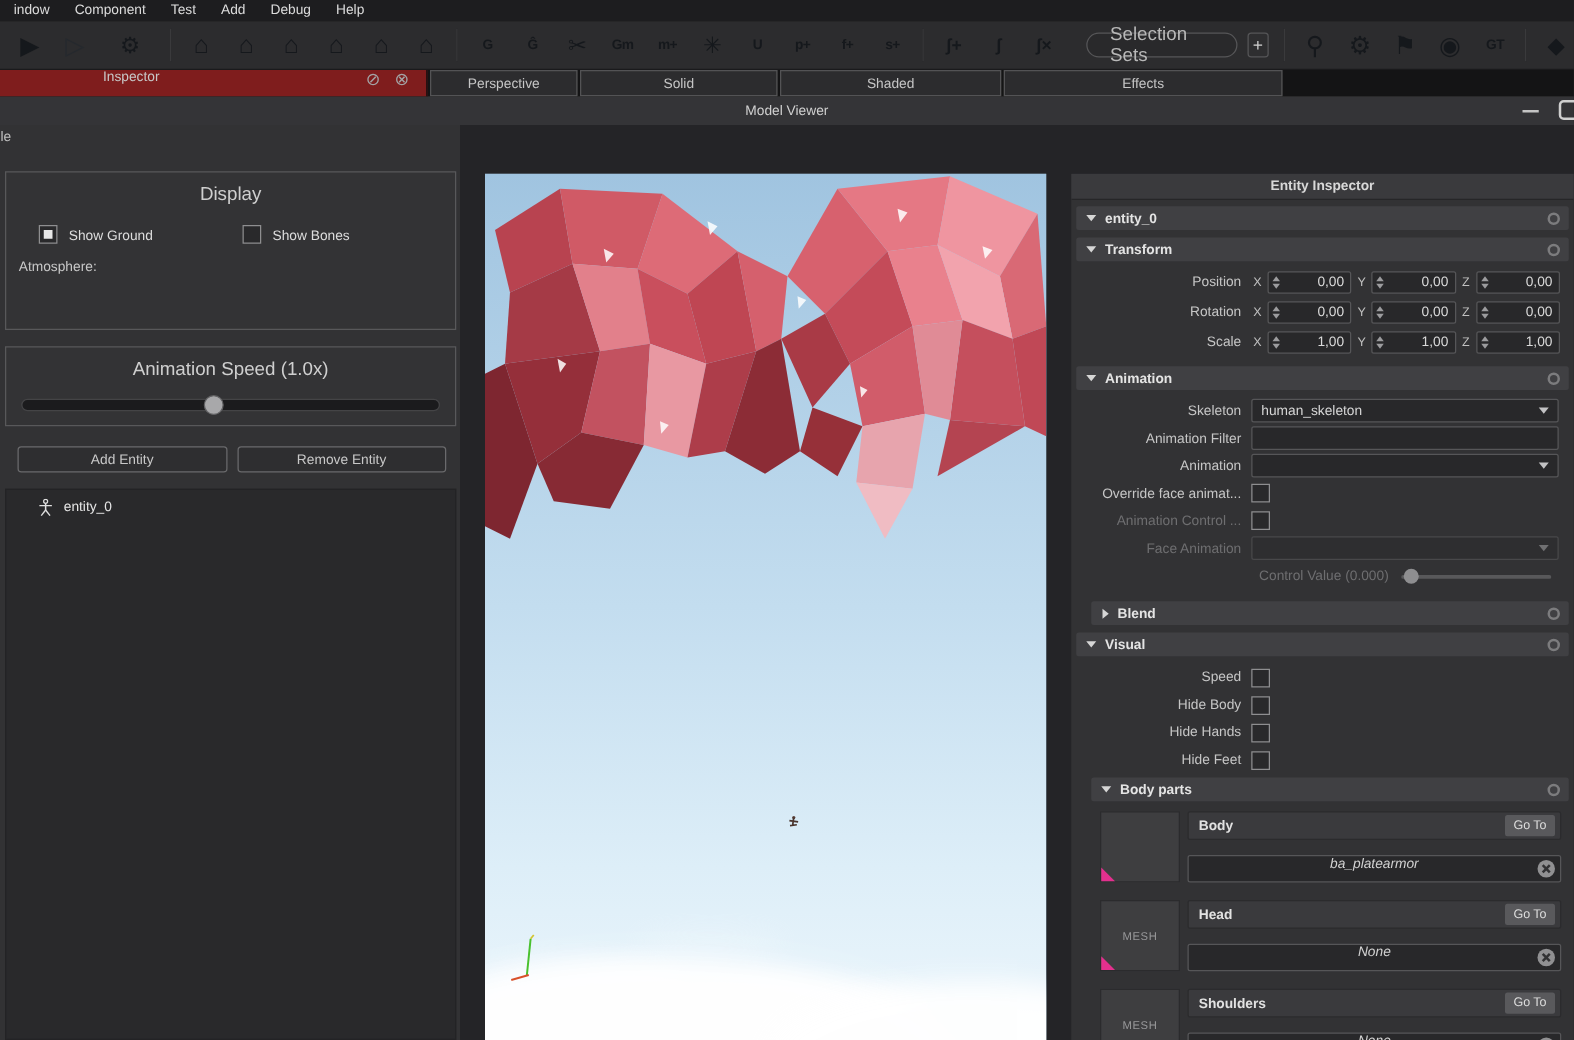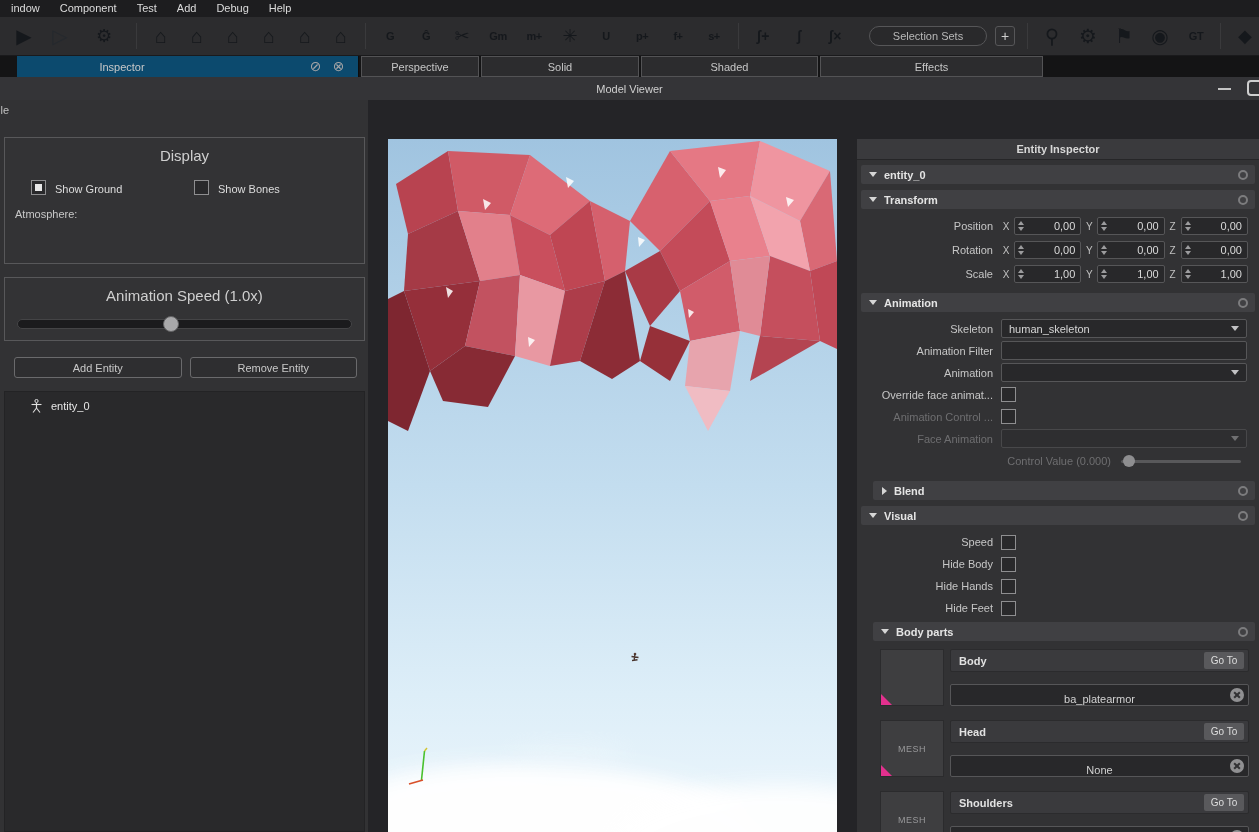--- a/index.html
+++ b/index.html
@@ -17,27 +17,27 @@
     background:#2c2c2e; border-bottom:1px solid #1a1a1c; display:flex; align-items:center; z-index:9; }
   .tgroup { display:flex; align-items:center; }
   .tsep { width:1px; height:26px; background:#1e1e20; border-right:1px solid #3a3a3c; margin:0 6px; }
   .ticon { min-width:24px; height:26px; display:flex; align-items:center; justify-content:center;
     font-size:18px; color:#15181c; font-weight:bold; margin:0 6px; cursor:default; }
   .ticon.big { font-size:20px; }
   .ticon.txt { font-size:11px; letter-spacing:-0.5px; }
   .ticon.md  { font-size:14px; }
   .ticon.outline { color:#25292e; }
   .sel-sets { height:20px; min-width:118px; padding:0 18px; border:1px solid #565658; border-radius:10px;
-    background:#29292b; color:#b8b8b8; font-size:11px; display:flex; align-items:center; justify-content:center; }
+    background:#29292b; color:#b8b8b8; font-size:15px; display:flex; align-items:center; justify-content:center; }
   .plus-btn { width:20px; height:20px; border:1px solid #565658; border-radius:3px; background:#2e2e30;
     color:#cfcfcf; font-size:14px; display:flex; align-items:center; justify-content:center; margin-left:8px; }
   
   .tabrow { position:absolute; top:56px; left:0; width:100%; height:21px; background:#141415; display:flex; z-index:8; }
-  .inspector-tab { width:342px; background:#0c4a6e; border-right:1px solid #0d0d0e;
-    display:flex; align-items:center; padding-right:12px;margin-left:17px; }
+  .inspector-tab { width:342px; background:#7f1d1d; border-right:1px solid #0d0d0e;
+    display:flex; align-items:flex-start; padding-right:12px; }
   .inspector-tab .label { width:210px; text-align:center; font-size:11px; color:#c8c8c8; }
   .inspector-tab .spacer { flex:1; }
   .circ-btn { width:15px; height:15px; border-radius:50%; color:#a4a4a6; font-size:14px; line-height:15px;
     text-align:center; margin-left:8px; cursor:default; }
   .vtab { height:21px; background:#2c2c2e; border:1px solid #535355; margin-left:2px;
     display:flex; align-items:center; justify-content:center; font-size:11px; color:#c6c6c6; }
   .vtab.t0 { width:118px; } .vtab.t1 { width:158px; } .vtab.t2 { width:177px; } .vtab.t3 { width:223px; }
   
   .mvbar { position:absolute; top:77px; left:0; width:100%; height:23px; background:#343437;
     display:flex; align-items:center; justify-content:center; font-size:11px; color:#d0d0d0; z-index:7; }
@@ -122,21 +122,21 @@
   .bp-thumb .lbl { font-size:9px; color:#98989a; letter-spacing:0.5px; }
   .bp-corner { position:absolute; left:0; bottom:0; width:0; height:0;
     border-bottom:11px solid #e3308e; border-right:11px solid transparent; }
   .bp-right { flex:1; display:flex; flex-direction:column; justify-content:space-between; }
   .bp-name-row { height:23px; background:#3a3a3d; border:1px solid #2b2b2d; border-radius:2px;
     display:flex; align-items:center; padding:0 4px 0 8px; }
   .bp-name { font-size:11px; font-weight:bold; color:#e2e2e2; flex:1; }
   .goto-btn { width:40px; height:17px; background:#59595c; border:none; border-radius:2px;
     color:#dedede; font-size:10px; display:flex; align-items:center; justify-content:center; }
   .bp-value-row { height:22px; background:#28282a; border:1px solid #565658; border-radius:2px;
-    display:flex; align-items:flex-end; position:relative; padding:0 24px; }
+    display:flex; align-items:flex-start; position:relative; padding:0 24px;font-style:italic; }
   .bp-value { flex:1; text-align:center; font-size:11px; color:#d2d2d2; }
   .clear-btn { position:absolute; right:4px; top:50%; margin-top:-7px; width:14px; height:14px;
     border-radius:50%; background:#909092; }
   .clear-btn::before, .clear-btn::after { content:""; position:absolute; left:3px; top:6px; width:8px; height:2px;
     background:#323234; }
   .clear-btn::before { transform:rotate(45deg); }
   .clear-btn::after  { transform:rotate(-45deg); }
 </style>
 </head>
 <body>

